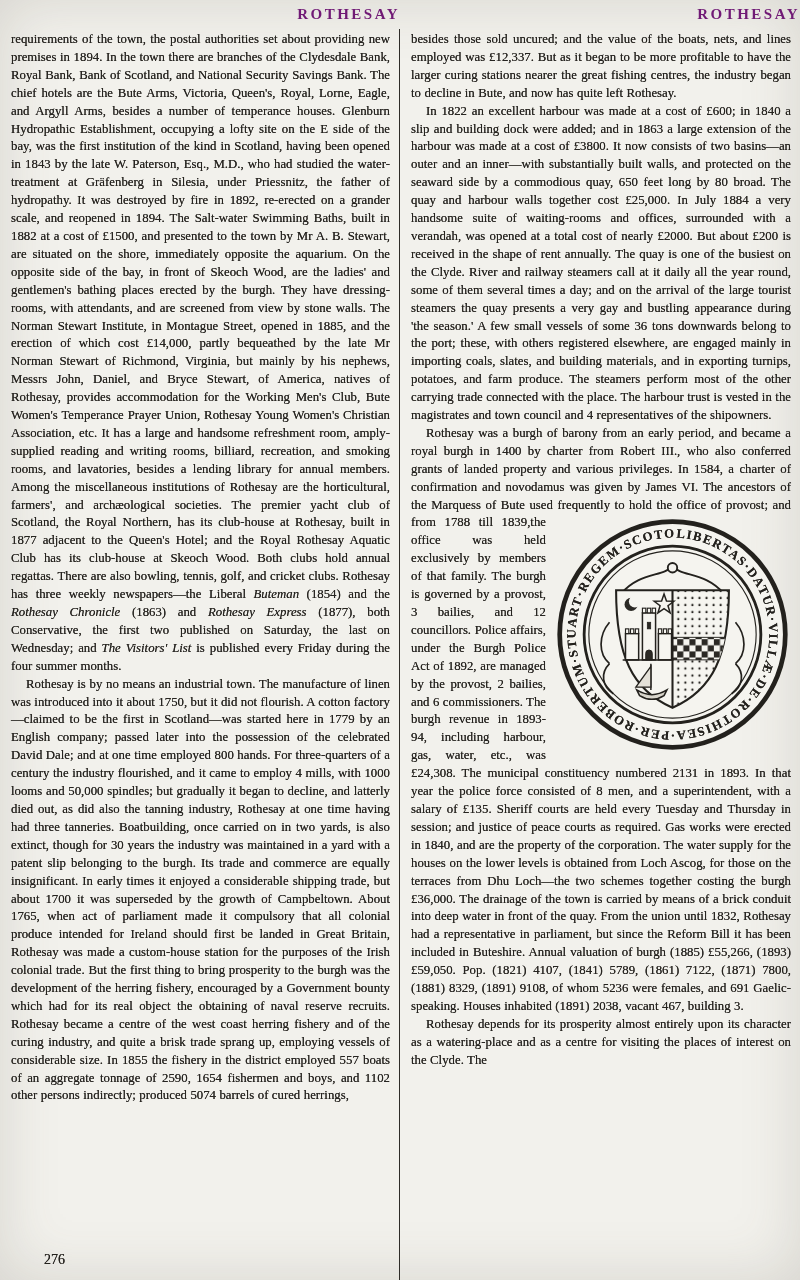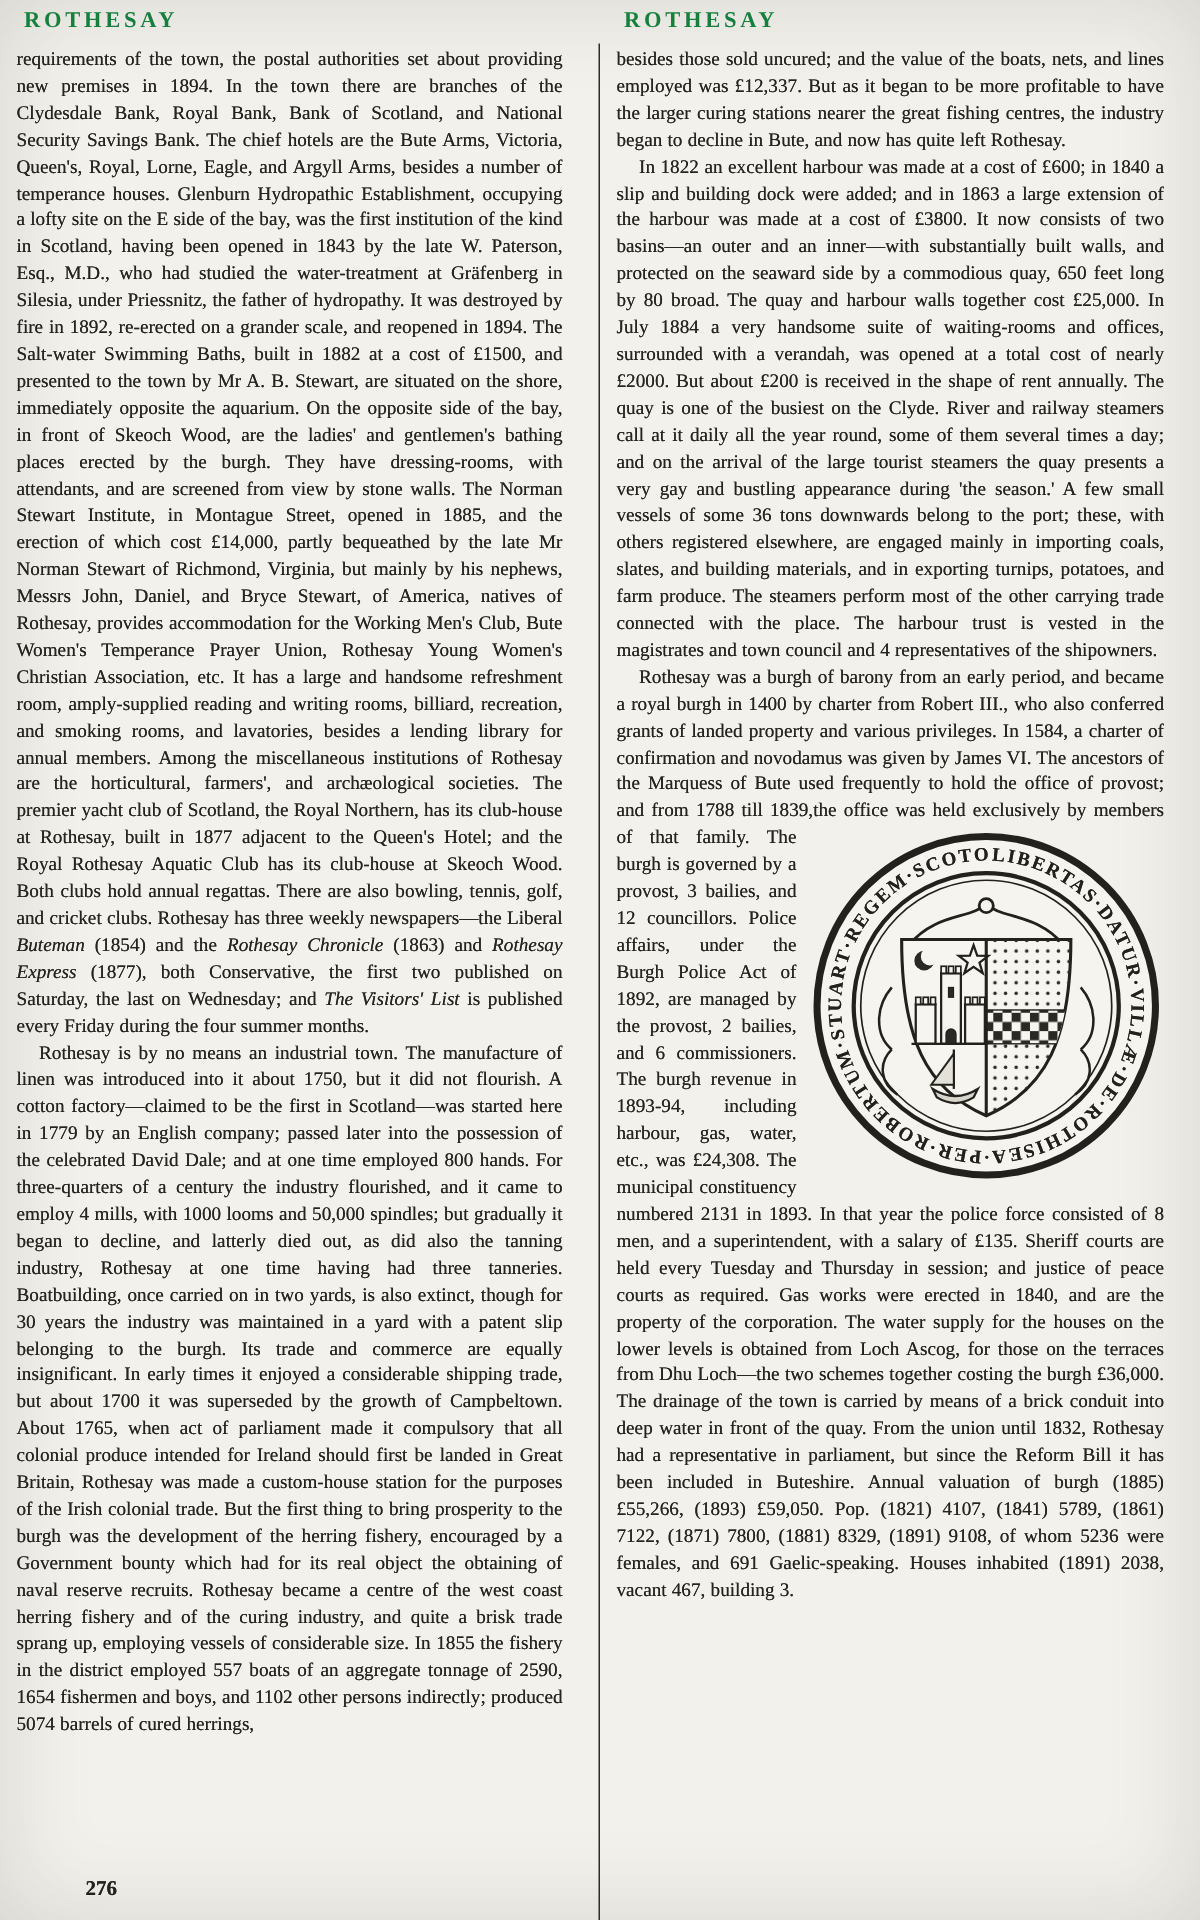--- a/index.html
+++ b/index.html
@@ -6,42 +6,42 @@
   .page {
     position:relative; width:800px; height:1280px; margin:0 auto;
     background:#f2f1ec;
     color:#262420;
     font-family:"Liberation Serif","DejaVu Serif",serif;
     overflow:hidden;
     box-shadow:inset 0 0 60px rgba(90,85,70,.18);
   }
   .running-heads { display:flex; padding-top:6px; }
   .running-head {
-    width:50%; text-align:left; font-weight:bold; font-size:15px;
-    letter-spacing:2.5px; color:#15803d;padding-left:16px;
+    width:50%; text-align:right; font-weight:bold; font-size:15px;
+    letter-spacing:2.5px; color:#701a75;
   }
   .columns { position:absolute; top:29px; left:0; right:0; bottom:0; display:flex; }
-  .col { width:400px; height:100%; box-sizing:border-box; padding:2px 24px 0 11px; }
+  .col { width:400px; height:100%; box-sizing:border-box; padding:2px 9px 0 11px; }
   .col-left { border-right:1.5px solid #2e2c28; }
   p.para {
     margin:0; text-align:justify; font-size:12.8px; line-height:17.9px;
     text-shadow:0 0 .35px rgba(35,32,28,.85);
     word-spacing:.02em;
   }
   p.ind { text-indent:15px; }
   .seal-wrap {
     float:right; width:237px; margin:3px 0 3px 8px; text-align:center;
   }
   .seal-wrap svg { display:block; width:235px; height:235px; margin:0 auto; }
   .seal-caption {
     display:block; font-size:13px; margin-top:5px; color:#24221e;
     text-shadow:0 0 .35px rgba(35,32,28,.85);
   }
   .page-number {
-    position:absolute; left:57px; bottom:12px; font-size:14px; font-weight:bold;
+    position:absolute; left:44px; bottom:12px; font-size:14px; font-weight:normal;
     color:#24221e; text-shadow:0 0 .35px rgba(35,32,28,.85);
   }
   i { font-style:italic; }
 </style>
 </head>
 <body>
 
 <div class="page">
 
   <div class="running-heads">
@@ -124,17 +124,18 @@
           <line x1="72" y1="152" x2="126" y2="152" stroke-width="1.6"></line>
         </g>
 
         <g stroke="#23211d" fill="#f2f0ea">
           <line x1="102" y1="156" x2="102" y2="184" stroke-width="1.6"></line>
           <path d="M102,159 L86,181 L102,181 Z" stroke-width="1.4" fill="#e4e1d8"></path>
           <path d="M87,184 Q103,194 119,184 L116,190 Q103,198 90,190 Z" stroke-width="1.6" fill="#d8d5cb"></path>
         </g>
       </svg>
           </span><span>the office was held exclusively by members of that family.  The burgh is governed by a provost, 3 bailies, and 12 councillors.  Police affairs, under the Burgh Police Act of 1892, are managed by the provost, 2 bailies, and 6 commissioners.  The burgh revenue in 1893-94, including harbour, gas, water, etc., was £24,308.  The municipal constituency numbered 2131 in 1893.  In that year the police force consisted of 8 men, and a superintendent, with a salary of £135.  Sheriff courts are held every Tuesday and Thursday in session; and justice of peace courts as required.  Gas works were erected in 1840, and are the property of the corporation.  The water supply for the houses on the lower levels is obtained from Loch Ascog, for those on the terraces from Dhu Loch—the two schemes together costing the burgh £36,000.  The drainage of the town is carried by means of a brick conduit into deep water in front of the quay.  From the union until 1832, Rothesay had a representative in parliament, but since the Reform Bill it has been included in Buteshire.  Annual valuation of burgh (1885) £55,266, (1893) £59,050.  Pop. (1821) 4107, (1841) 5789, (1861) 7122, (1871) 7800, (1881) 8329, (1891) 9108, of whom 5236 were females, and 691 Gaelic-speaking.  Houses inhabited (1891) 2038, vacant 467, building 3.</span></p>
+      <p class="para ind">Rothesay depends for its prosperity almost entirely upon its character as a watering-place and as a centre for visiting the places of interest on the Clyde.  The</p>
     </div>
   </div>
 
   <div class="page-number">276</div>
 </div>
 
 </body></html>

